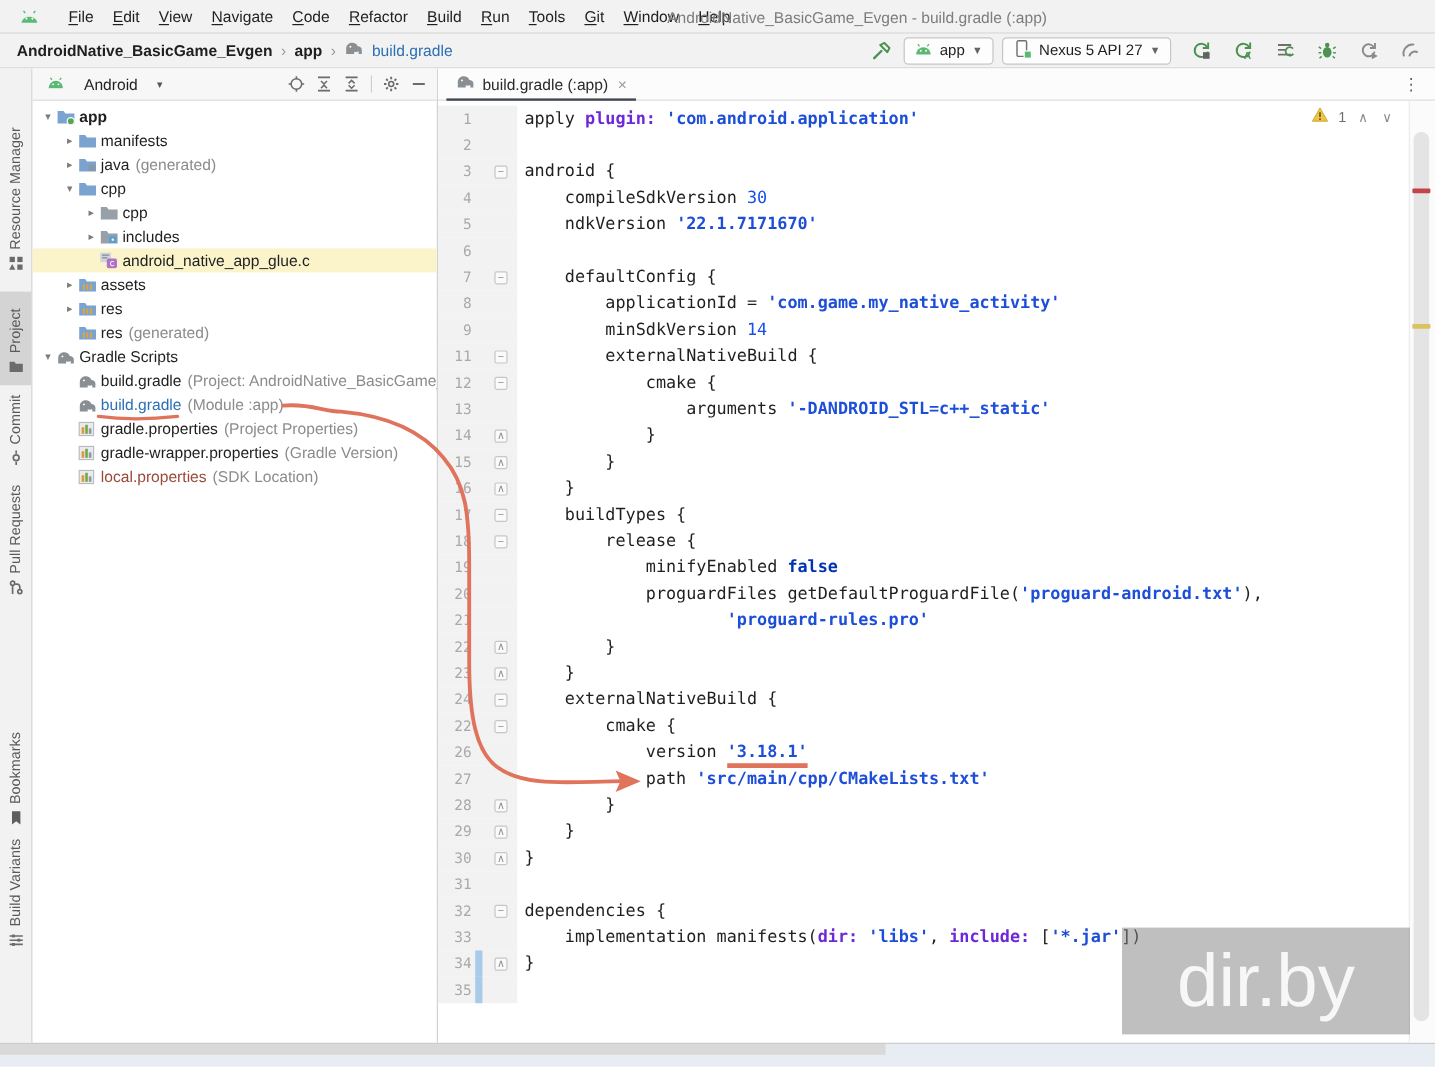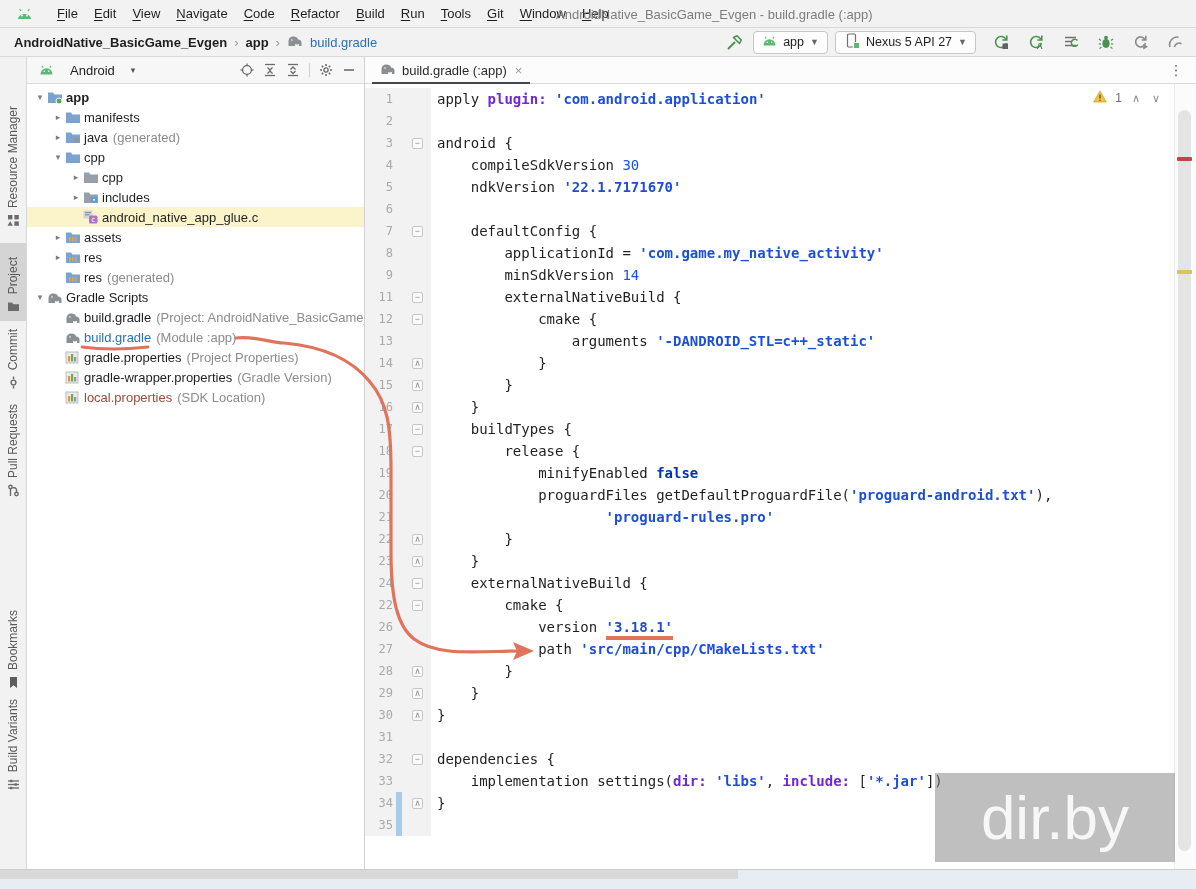--- a/index.html
+++ b/index.html
@@ -827,21 +827,21 @@
                 </span>
               </div>
               <span class="ctext"><span class="tk-p">dependencies {</span></span>
             </div>
             <div class="code-line">
               <div class="gutter">
                 <span class="gnum">33</span>
                 <span class="glane"></span>
                 <span class="gfold"></span>
               </div>
-              <span class="ctext"><span class="tk-p">    implementation settings(</span><span class="tk-na">dir: </span><span class="tk-s">'libs'</span><span class="tk-p">, </span><span class="tk-na">include: </span><span class="tk-p">[</span><span class="tk-s">'*.jar'</span><span class="tk-p">])</span></span>
+              <span class="ctext"><span class="tk-p">    implementation manifests(</span><span class="tk-na">dir: </span><span class="tk-s">'libs'</span><span class="tk-p">, </span><span class="tk-na">include: </span><span class="tk-p">[</span><span class="tk-s">'*.jar'</span><span class="tk-p">])</span></span>
             </div>
             <div class="code-line">
               <div class="gutter">
                 <span class="gnum">34</span>
                 <span class="glane">
                   <span class="chg"></span>
                 </span>
                 <span class="gfold">
                   <span class="fold-box">∧</span>
                 </span>

